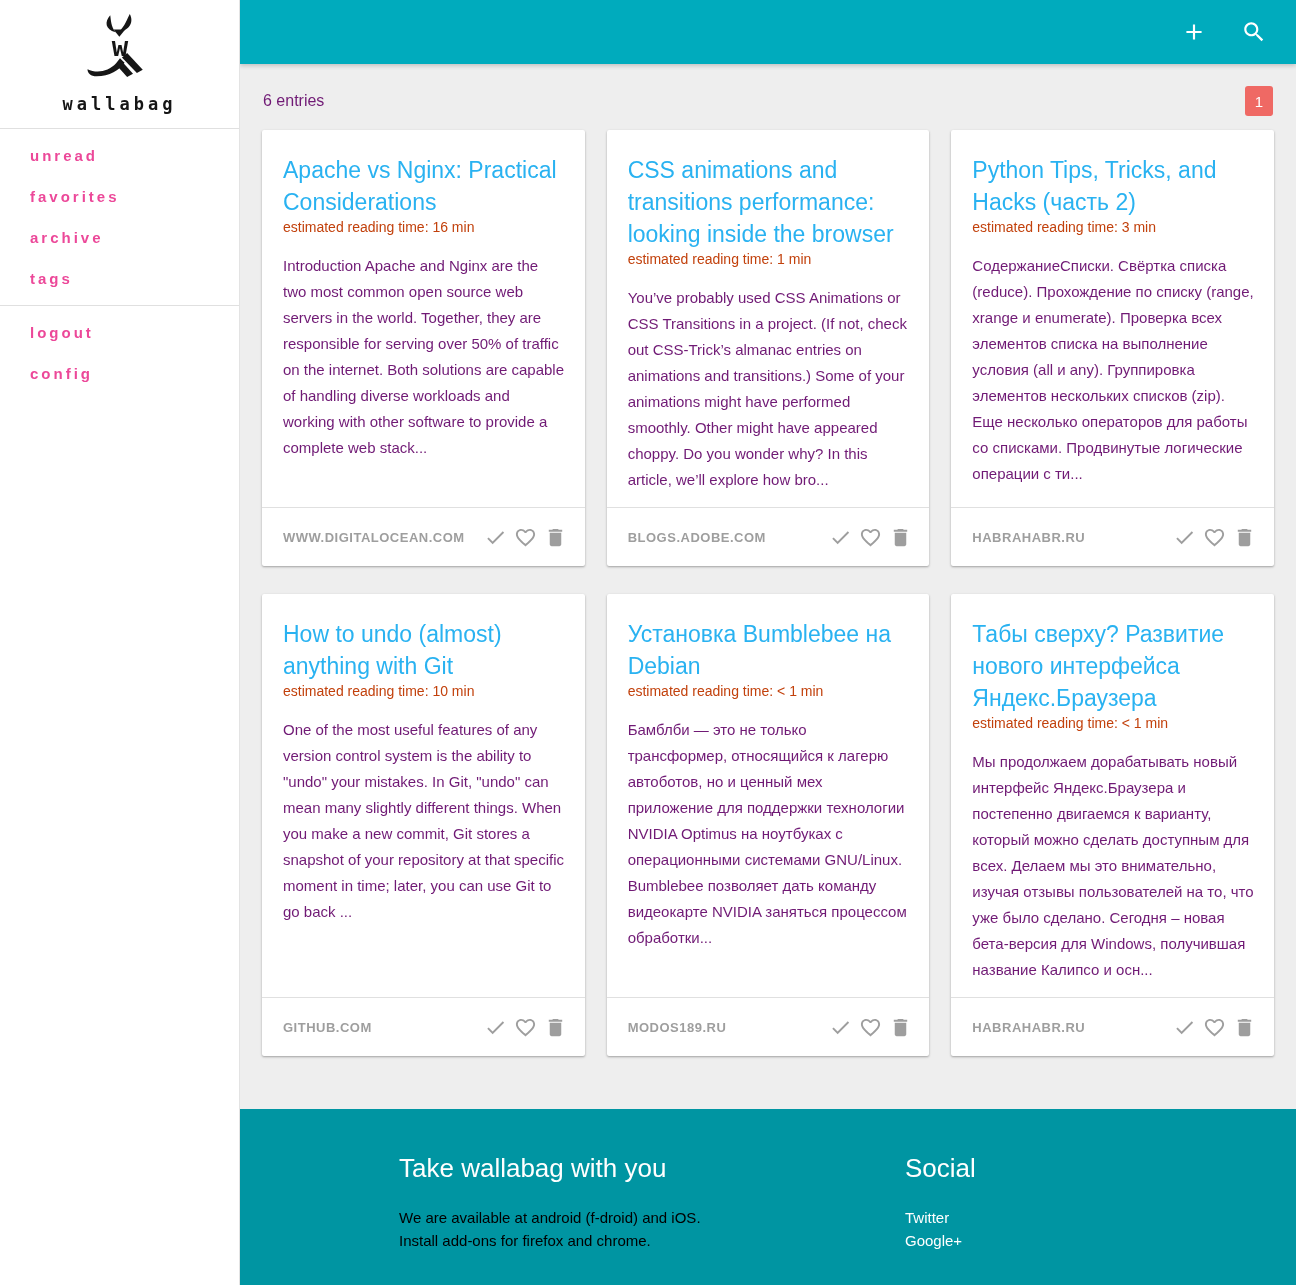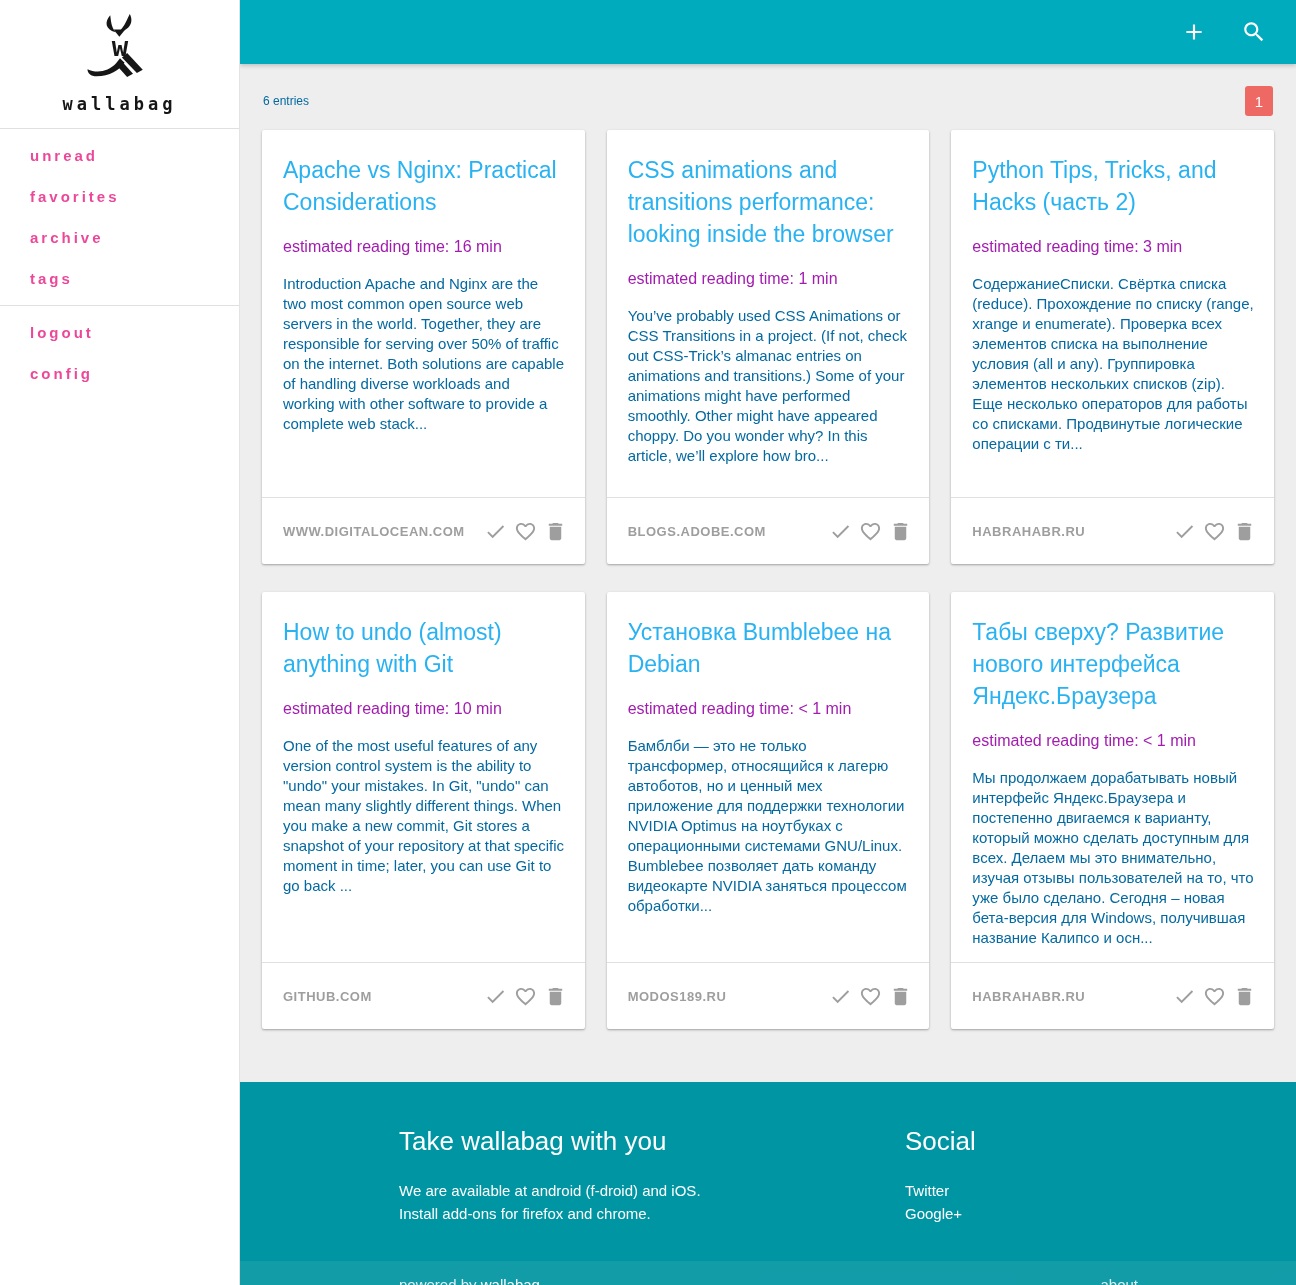--- a/index.html
+++ b/index.html
@@ -48,21 +48,21 @@
     cursor: pointer; margin-left: 16px;
   }
   .topbar .icon-btn svg { width: 26px; height: 26px; fill: #ffffff; }
 
   .content { flex: 1 1 auto; }
 
   .entries-row {
     display: flex; align-items: center; justify-content: space-between;
     padding: 22px 23px 14px 23px;
   }
-  .entries-count { font-size: 12px; color: #0369a1; }
+  .entries-count { font-size: 16px; color: #701a75; }
   .unread-badge {
     min-width: 28px; height: 30px; padding: 0 6px;
     background: #ef6964; color: #ffffff; font-size: 15px;
     border-radius: 3px; display: flex; align-items: center; justify-content: center;
   }
 
   .cards-grid {
     display: grid; grid-template-columns: repeat(3, 1fr);
     column-gap: 22px; row-gap: 28px;
     margin: 0 22px 53px 22px;
@@ -71,46 +71,46 @@
     background: #ffffff; min-height: 434px;
     box-shadow: 0 1px 3px rgba(0,0,0,0.12), 0 1px 2px rgba(0,0,0,0.22);
     border-radius: 2px;
     display: flex; flex-direction: column;
   }
   .card-body { padding: 24px 20px 14px 21px; flex: 1 1 auto; }
   .card-title {
     font-size: 23px; line-height: 32px; font-weight: 400;
     color: #29b2f1; text-decoration: none; display: block; cursor: pointer;
   }
-  .card-time { font-size: 16px; color: #a21caf; margin-top: 20px; }
-  .card-excerpt { font-size: 15px; line-height: 20px; color: #0369a1; margin-top: 18px; }
+  .card-time { font-size: 14px; color: #c2410c; margin-top: 1px; }
+  .card-excerpt { font-size: 15px; line-height: 26px; color: #701a75; margin-top: 18px; }
   .card-footer {
     flex: 0 0 auto; border-top: 1px solid #e0e0e0;
     display: flex; align-items: center;
-    padding: 0 14px 0 21px; height: 67px;
+    padding: 0 14px 0 21px; height: 59px;
   }
   .card-domain {
     font-size: 13px; font-weight: bold; letter-spacing: 0.5px;
     color: #9e9e9e; flex: 1 1 auto;
     white-space: nowrap; overflow: hidden; text-overflow: ellipsis;
   }
   .card-actions { display: flex; align-items: center; flex: 0 0 auto; }
   .action-btn {
     border: none; background: transparent; cursor: pointer;
     width: 30px; height: 30px; display: flex; align-items: center; justify-content: center;
   }
   .action-btn svg { width: 23px; height: 23px; fill: #9e9e9e; }
 
   
   .site-footer { background: #0095a2; flex: 0 0 auto; }
   .footer-main { display: flex; padding: 44px 158px 36px 159px; }
   .footer-col-left { width: 506px; flex: 0 0 auto; }
   .footer-col-right { flex: 1 1 auto; }
   .footer-heading { color: #ffffff; font-size: 26px; font-weight: 400; margin-bottom: 22px; }
-  .footer-line { color: #ffffff; font-size: 15px; line-height: 23px; }
+  .footer-line { color: #000000; font-size: 15px; line-height: 23px; }
   .footer-link { color: #ffffff; font-size: 15px; line-height: 23px; display: block; text-decoration: none; cursor: pointer; }
   .footer-bottom {
     background: rgba(255,255,255,0.07);
     display: flex; align-items: center; justify-content: space-between;
     padding: 0 158px 0 159px; height: 46px;
   }
   .powered { color: rgba(255,255,255,0.85); font-size: 15px; }
   .powered .powered-link { color: #ffffff; cursor: pointer; }
   .about-link { color: rgba(255,255,255,0.85); font-size: 15px; text-decoration: none; cursor: pointer; }
 </style>

